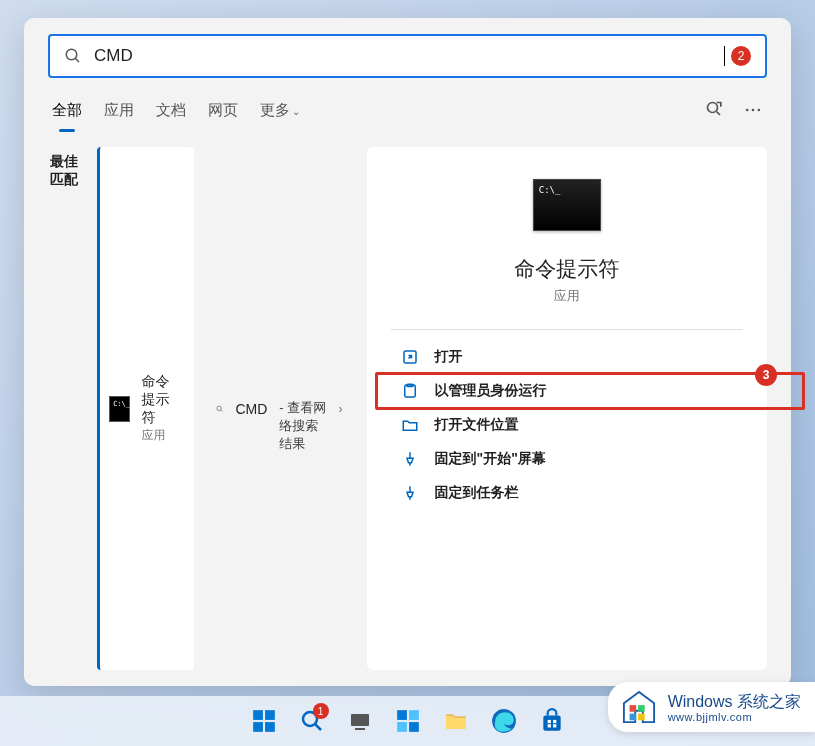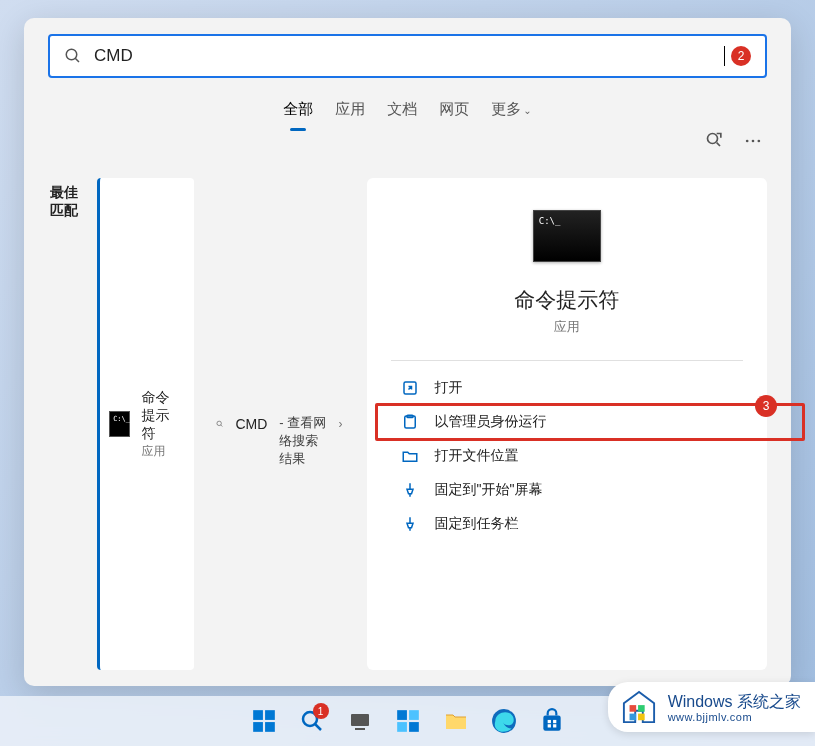--- a/index.html
+++ b/index.html
@@ -59,21 +59,20 @@
       border-radius: 50%;
       font-size: 12px;
       margin-left: 6px;
     }
     .tabs-row {
       display: flex;
       align-items: center;
       margin-top: 22px;
       padding: 0 4px;
       border-bottom: 1px solid transparent;
-      flex-direction: column;
     }
     .tabs { display: flex; gap: 22px; align-items: center; }
     .tab {
       font-size: 15px;
       color: #555;
       padding-bottom: 12px;
       cursor: pointer;
       position: relative;
     }
     .tab.active {
@@ -199,20 +198,21 @@
     }
     .action-item {
       display: flex;
       align-items: flex-start;
       gap: 16px;
       padding: 8px 10px;
       font-size: 14px;
       color: #222;
       cursor: pointer;
       position: relative;
+      font-weight: bold;
     }
     .action-item svg { width: 18px; height: 18px; color: #0067c0; flex-shrink: 0; }
     .highlight-box {
       position: absolute;
       border: 3px solid #d93025;
       pointer-events: none;
       border-radius: 2px;
     }
     .callout-3 {
       position: absolute;

